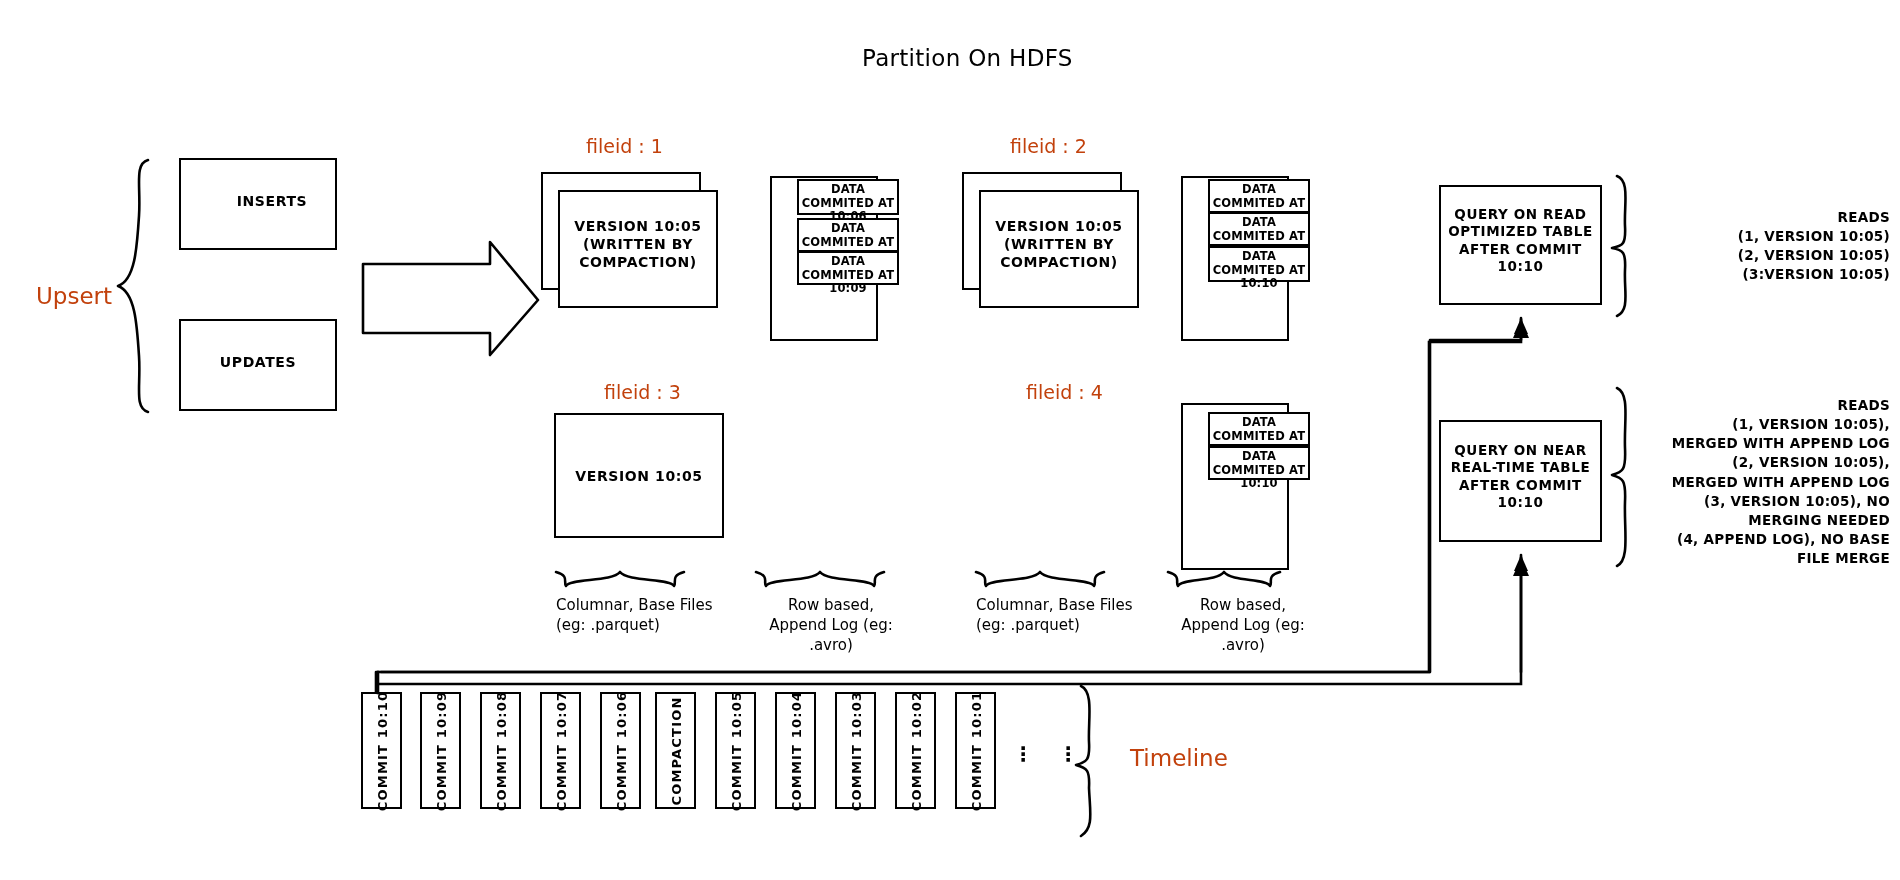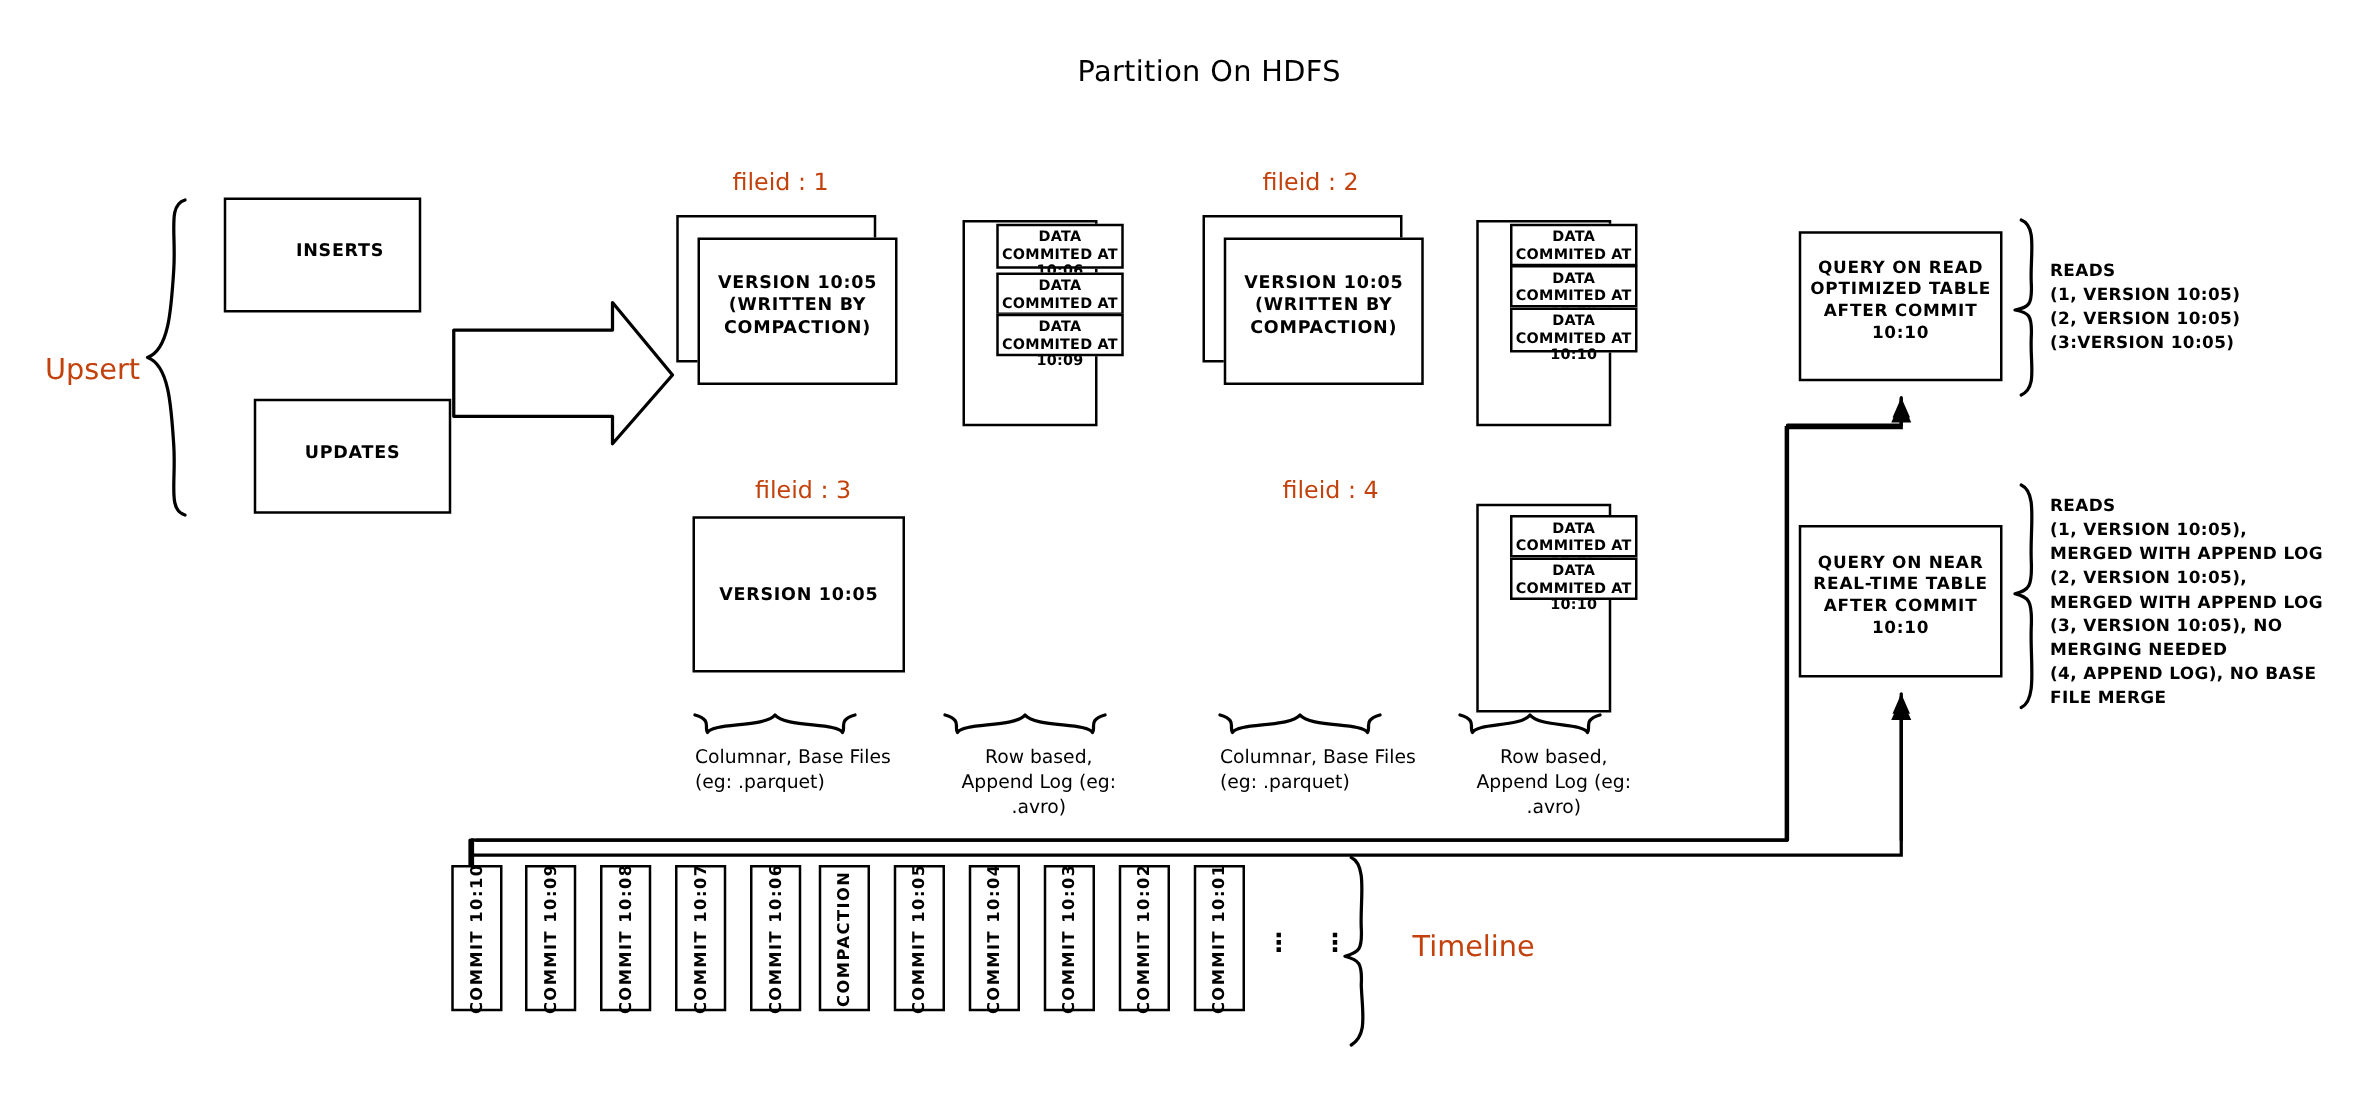--- a/index.html
+++ b/index.html
@@ -86,21 +86,21 @@
     position: absolute;
     font-size: 20px;
     font-weight: bold;
     line-height: 0.42;
     letter-spacing: 0;
     text-align: center;
     width: 10px;
   }
   .readtext {
     position: absolute;
-    text-align: left;
+    text-align: right;
     font-size: 13.5px;
     font-weight: bold;
     line-height: 1.42;
     letter-spacing: 0.3px;
     white-space: pre-line;
   }
   .caption {
     position: absolute;
     font-size: 15px;
     line-height: 1.34;
@@ -120,21 +120,21 @@
 <div id="canvas">
 
   <div class="title" style="left:862px; top:45px;">Partition On HDFS</div>
 
   <div class="label-hand" style="left:36px; top:283px; font-size:23px;">Upsert</div>
 
   <div class="box" style="left:179px; top:158px; width:158px; height:92px;">
     <div class="boxtext" style="top:33px; font-size:14px;margin-left:28px;">INSERTS</div>
   </div>
 
-  <div class="box" style="left:179px; top:319px; width:158px; height:92px;margin-left:24px;">
+  <div class="box" style="left:179px; top:319px; width:158px; height:92px;">
     <div class="boxtext" style="top:33px; font-size:14px;">UPDATES</div>
   </div>
 
   <div class="label-hand" style="left:391px; top:285px; font-size:17px;">Commit 10:10</div>
 
   <div class="label-hand" style="left:586px; top:135px; font-size:19px;">fileid : 1</div>
 
   <div class="box" style="left:541px; top:172px; width:160px; height:118px;"></div>
   <div class="box" style="left:558px; top:190px; width:160px; height:118px;">
     <div class="boxtext" style="top:26px; font-size:14px; white-space:pre-line;">VERSION 10:05

